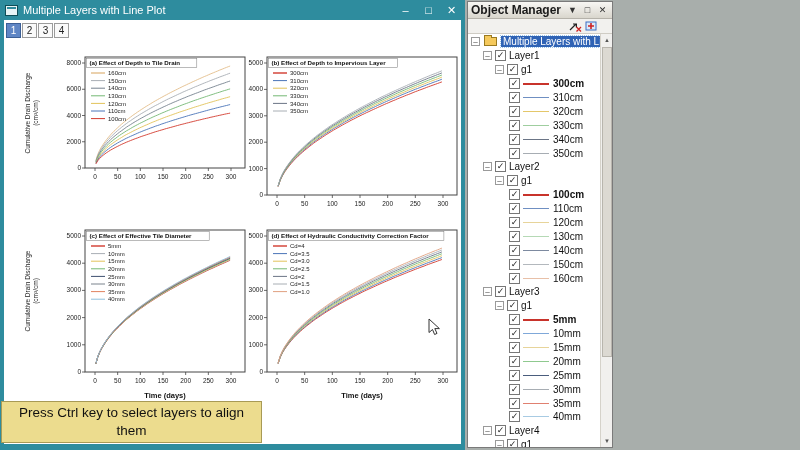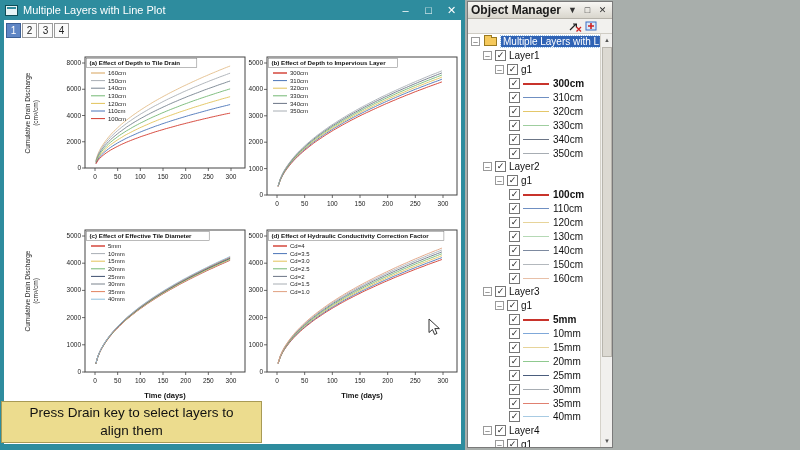--- a/index.html
+++ b/index.html
@@ -299,21 +299,21 @@
             <text x="62" y="55.6" font-size="6" fill="#222">Cd=2</text>
             <line x1="45" y1="61" x2="59" y2="61" stroke="#a8aeb4" stroke-width="1"></line>
             <text x="62" y="63.2" font-size="6" fill="#222">Cd=1.5</text>
             <line x1="45" y1="68.6" x2="59" y2="68.6" stroke="#e0a080" stroke-width="1"></line>
             <text x="62" y="70.8" font-size="6" fill="#222">Cd=1.0</text>
           </svg>
         </div>
     </div>
   </div>
 
-  <div id="tooltip">Press Drain key to select layers to align them</div>
+  <div id="tooltip">Press Ctrl key to select layers to align them</div>
 
   <svg id="cursor" width="13" height="19">
     <path d="M1,1 L1,14.5 L4.5,11.5 L6.6,16.5 L9,15.4 L6.8,10.6 L11.4,10.6 Z" fill="#fff" stroke="#333" stroke-width="1"></path>
   </svg>
 
   <div id="object-manager">
     <div id="om-header">
       <span id="om-title">Object Manager</span>
       <span class="om-hbtn">▼</span>
       <span class="om-hbtn">□</span>

